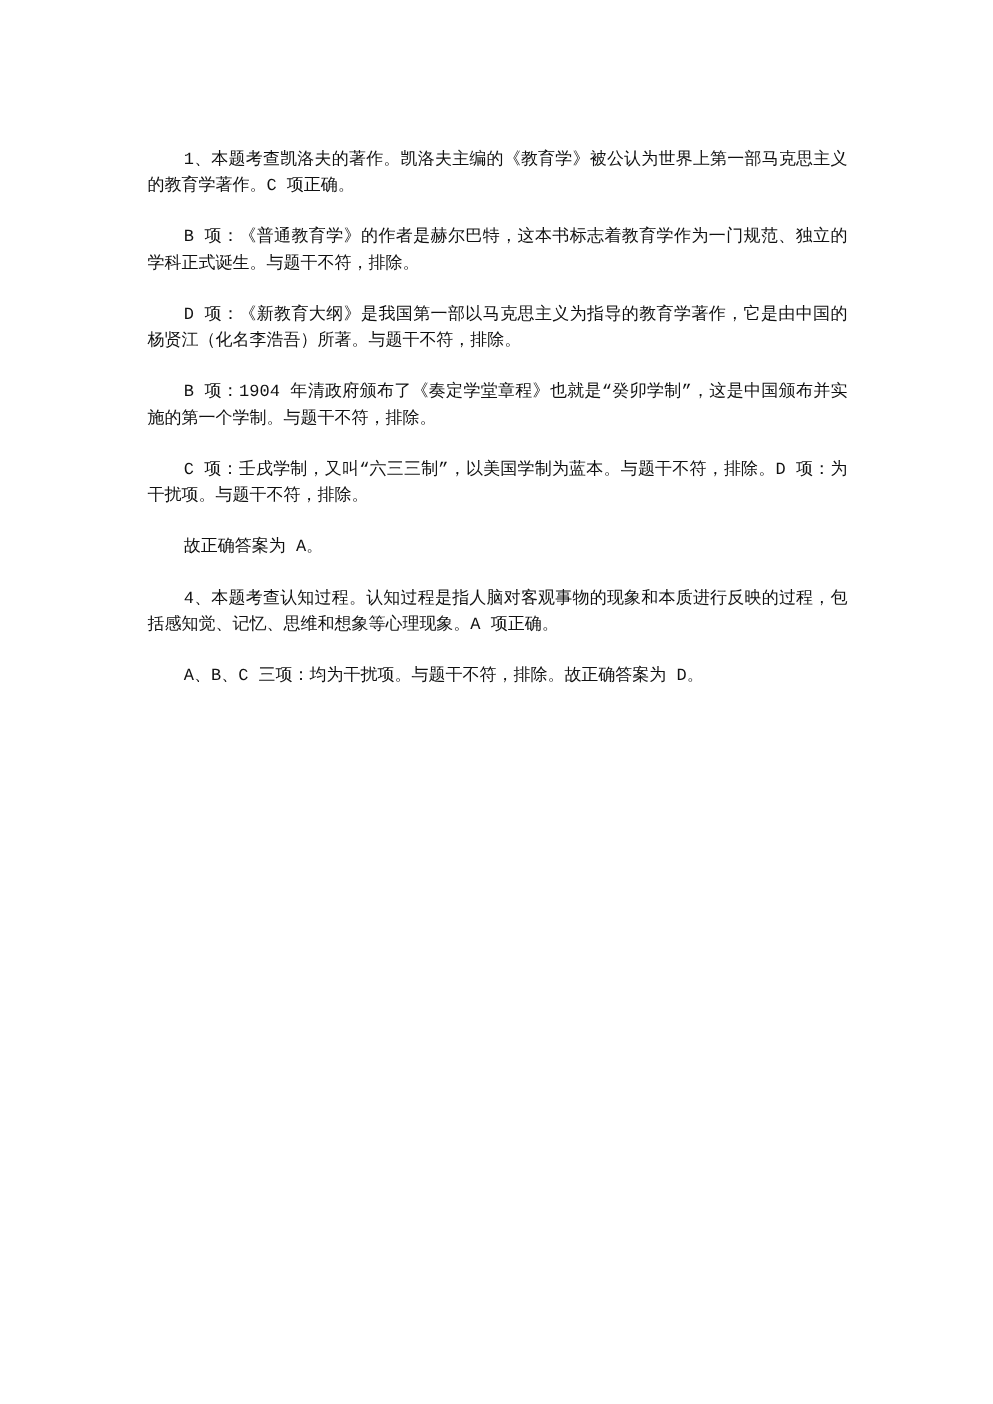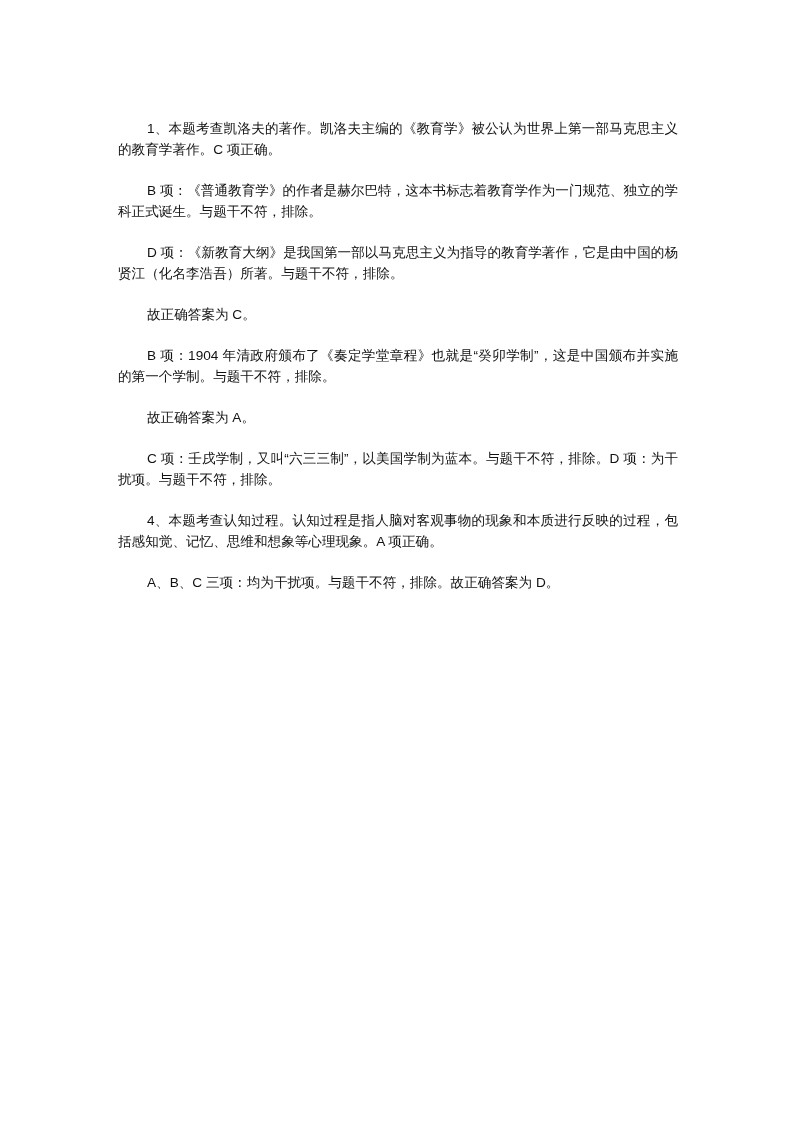--- a/index.html
+++ b/index.html
@@ -2,38 +2,37 @@
 <html><head>
 <meta charset="utf-8">
 <style>
   html, body { margin: 0; padding: 0; background: #ffffff; }
   body { width: 794px; height: 1123px; position: relative; overflow: hidden; }
   .page {
     position: absolute;
     left: 118px;
     top: 118px;
     width: 560px;
-    font-family: Liberation Sans, sans-serif;
+    font-family: Liberation Mono, monospace;
     font-size: 13.6px;
     line-height: 21px;
     color: #111111;
   }
   .para {
     margin: 0 0 20px 0;
     text-indent: 29px;
     text-align: justify;
     word-break: break-all;
   }
 </style>
 </head>
 <body>
 
 <div class="page">
   <p class="para">1、本题考查凯洛夫的著作。凯洛夫主编的《教育学》被公认为世界上第一部马克思主义的教育学著作。C 项正确。</p>
   <p class="para">B 项：《普通教育学》的作者是赫尔巴特，这本书标志着教育学作为一门规范、独立的学科正式诞生。与题干不符，排除。</p>
   <p class="para">D 项：《新教育大纲》是我国第一部以马克思主义为指导的教育学著作，它是由中国的杨贤江（化名李浩吾）所著。与题干不符，排除。</p>
-  <p class="para">故正确答案为 C。</p>
   <p class="para">B 项：1904 年清政府颁布了《奏定学堂章程》也就是“癸卯学制”，这是中国颁布并实施的第一个学制。与题干不符，排除。</p>
+  <p class="para">C 项：壬戌学制，又叫“六三三制”，以美国学制为蓝本。与题干不符，排除。D 项：为干扰项。与题干不符，排除。</p>
   <p class="para">故正确答案为 A。</p>
-  <p class="para">C 项：壬戌学制，又叫“六三三制”，以美国学制为蓝本。与题干不符，排除。D 项：为干扰项。与题干不符，排除。</p>
   <p class="para">4、本题考查认知过程。认知过程是指人脑对客观事物的现象和本质进行反映的过程，包括感知觉、记忆、思维和想象等心理现象。A 项正确。</p>
   <p class="para">A、B、C 三项：均为干扰项。与题干不符，排除。故正确答案为 D。</p>
 </div>
 
 </body></html>

